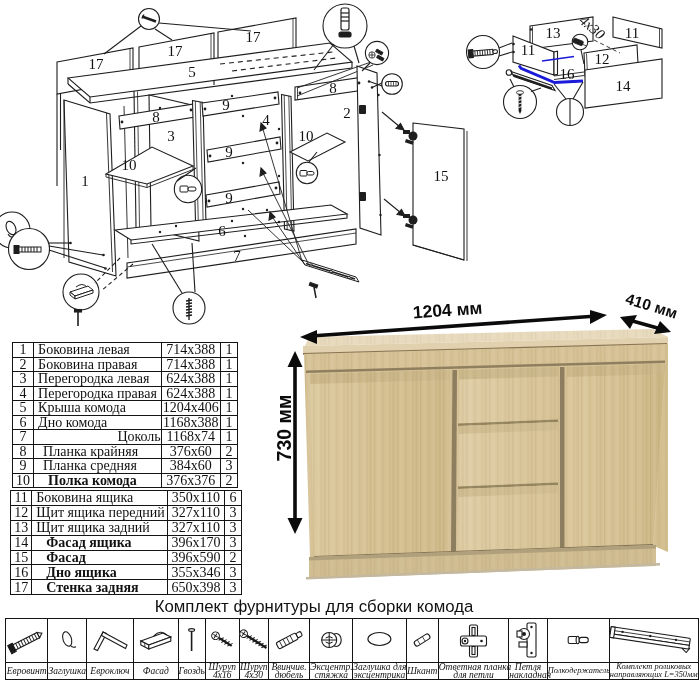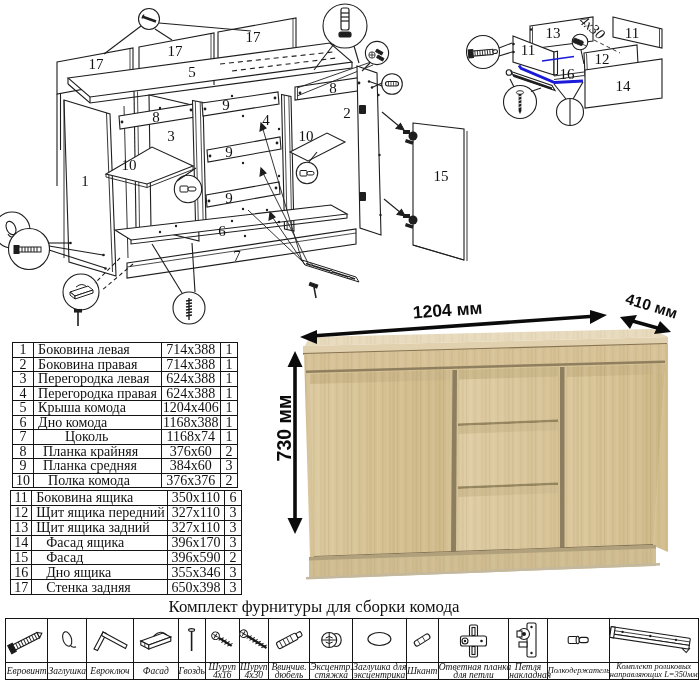--- a/index.html
+++ b/index.html
@@ -12,25 +12,25 @@
 #t1{left:12px;top:342px;width:226px;}
 #t1 td{height:12.9px;font-size:14px;line-height:13.5px;}
 #t2{left:10px;top:490px;width:232px;}
 #t2 td{height:13.9px;font-size:14px;line-height:13.5px;}
 td.cnum{width:20px;text-align:center;}
 td.cname{width:122px;text-align:left;padding-left:4px;margin-left:44px;}
 td.csz{width:58px;text-align:center;}
 td.cq{width:16px;text-align:center;}
 #t2 td.cname{width:129px;}
 #t2 td.csz{width:55px;text-align:center;}
-td.ind1{padding-left:31px;}
-td.ind2{padding-left:14px;}
+td.ind1{padding-left:31px;text-align:right;}
+td.ind2{padding-left:14px;font-weight:bold;}
 td.ind3{padding-left:9px;}
 #title{position:absolute;left:0;top:597px;width:628px;text-align:center;
-  font-size:16.8px;color:#111;font-family:Liberation Serif, serif;}
+  font-size:16.8px;color:#111;font-family:Liberation Sans, sans-serif;}
 #hw{left:5px;top:618px;width:694px;}
 #hw td{text-align:center;vertical-align:middle;}
 #hw .ic{height:42.5px;}
 #hw .lb{height:15.8px;font-size:9.5px;line-height:8.2px;font-style:italic;}
 #hw .qt{height:16.2px;font-size:15px;line-height:15px;}
 #hw td.s8{font-size:8.4px;margin-left:16px;}
 </style>
 </head>
 <body>
 <div id="page">

